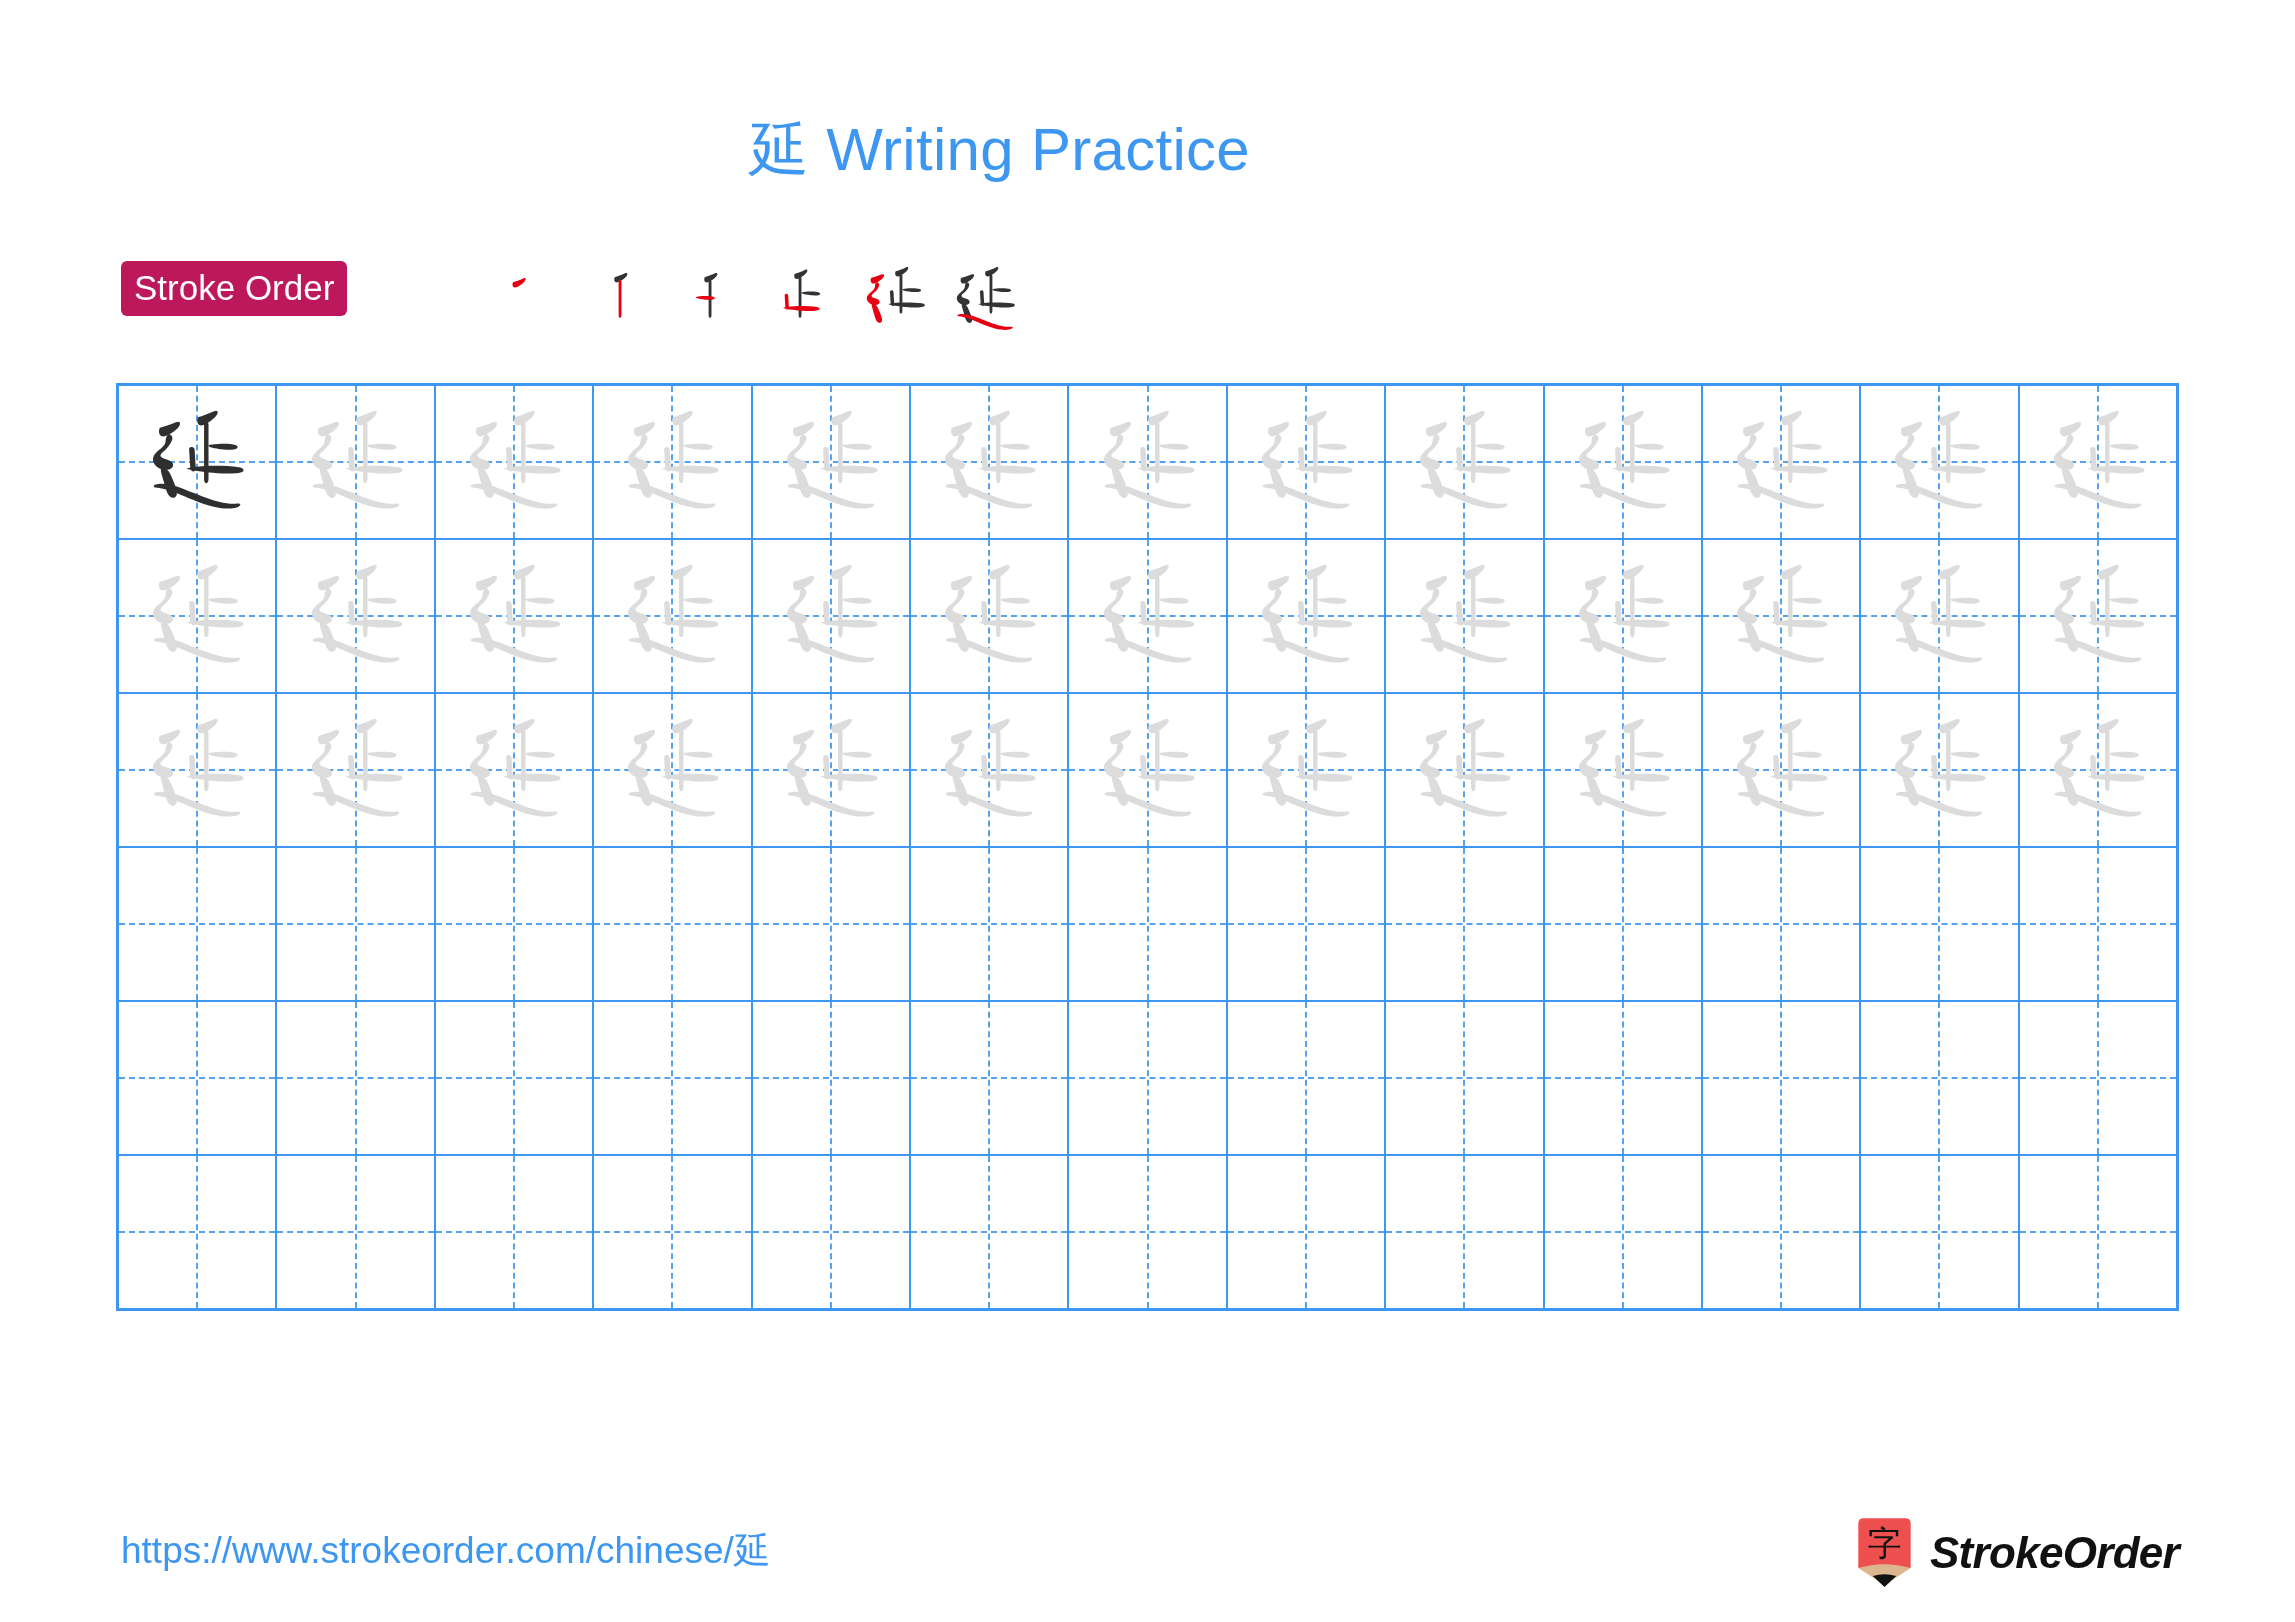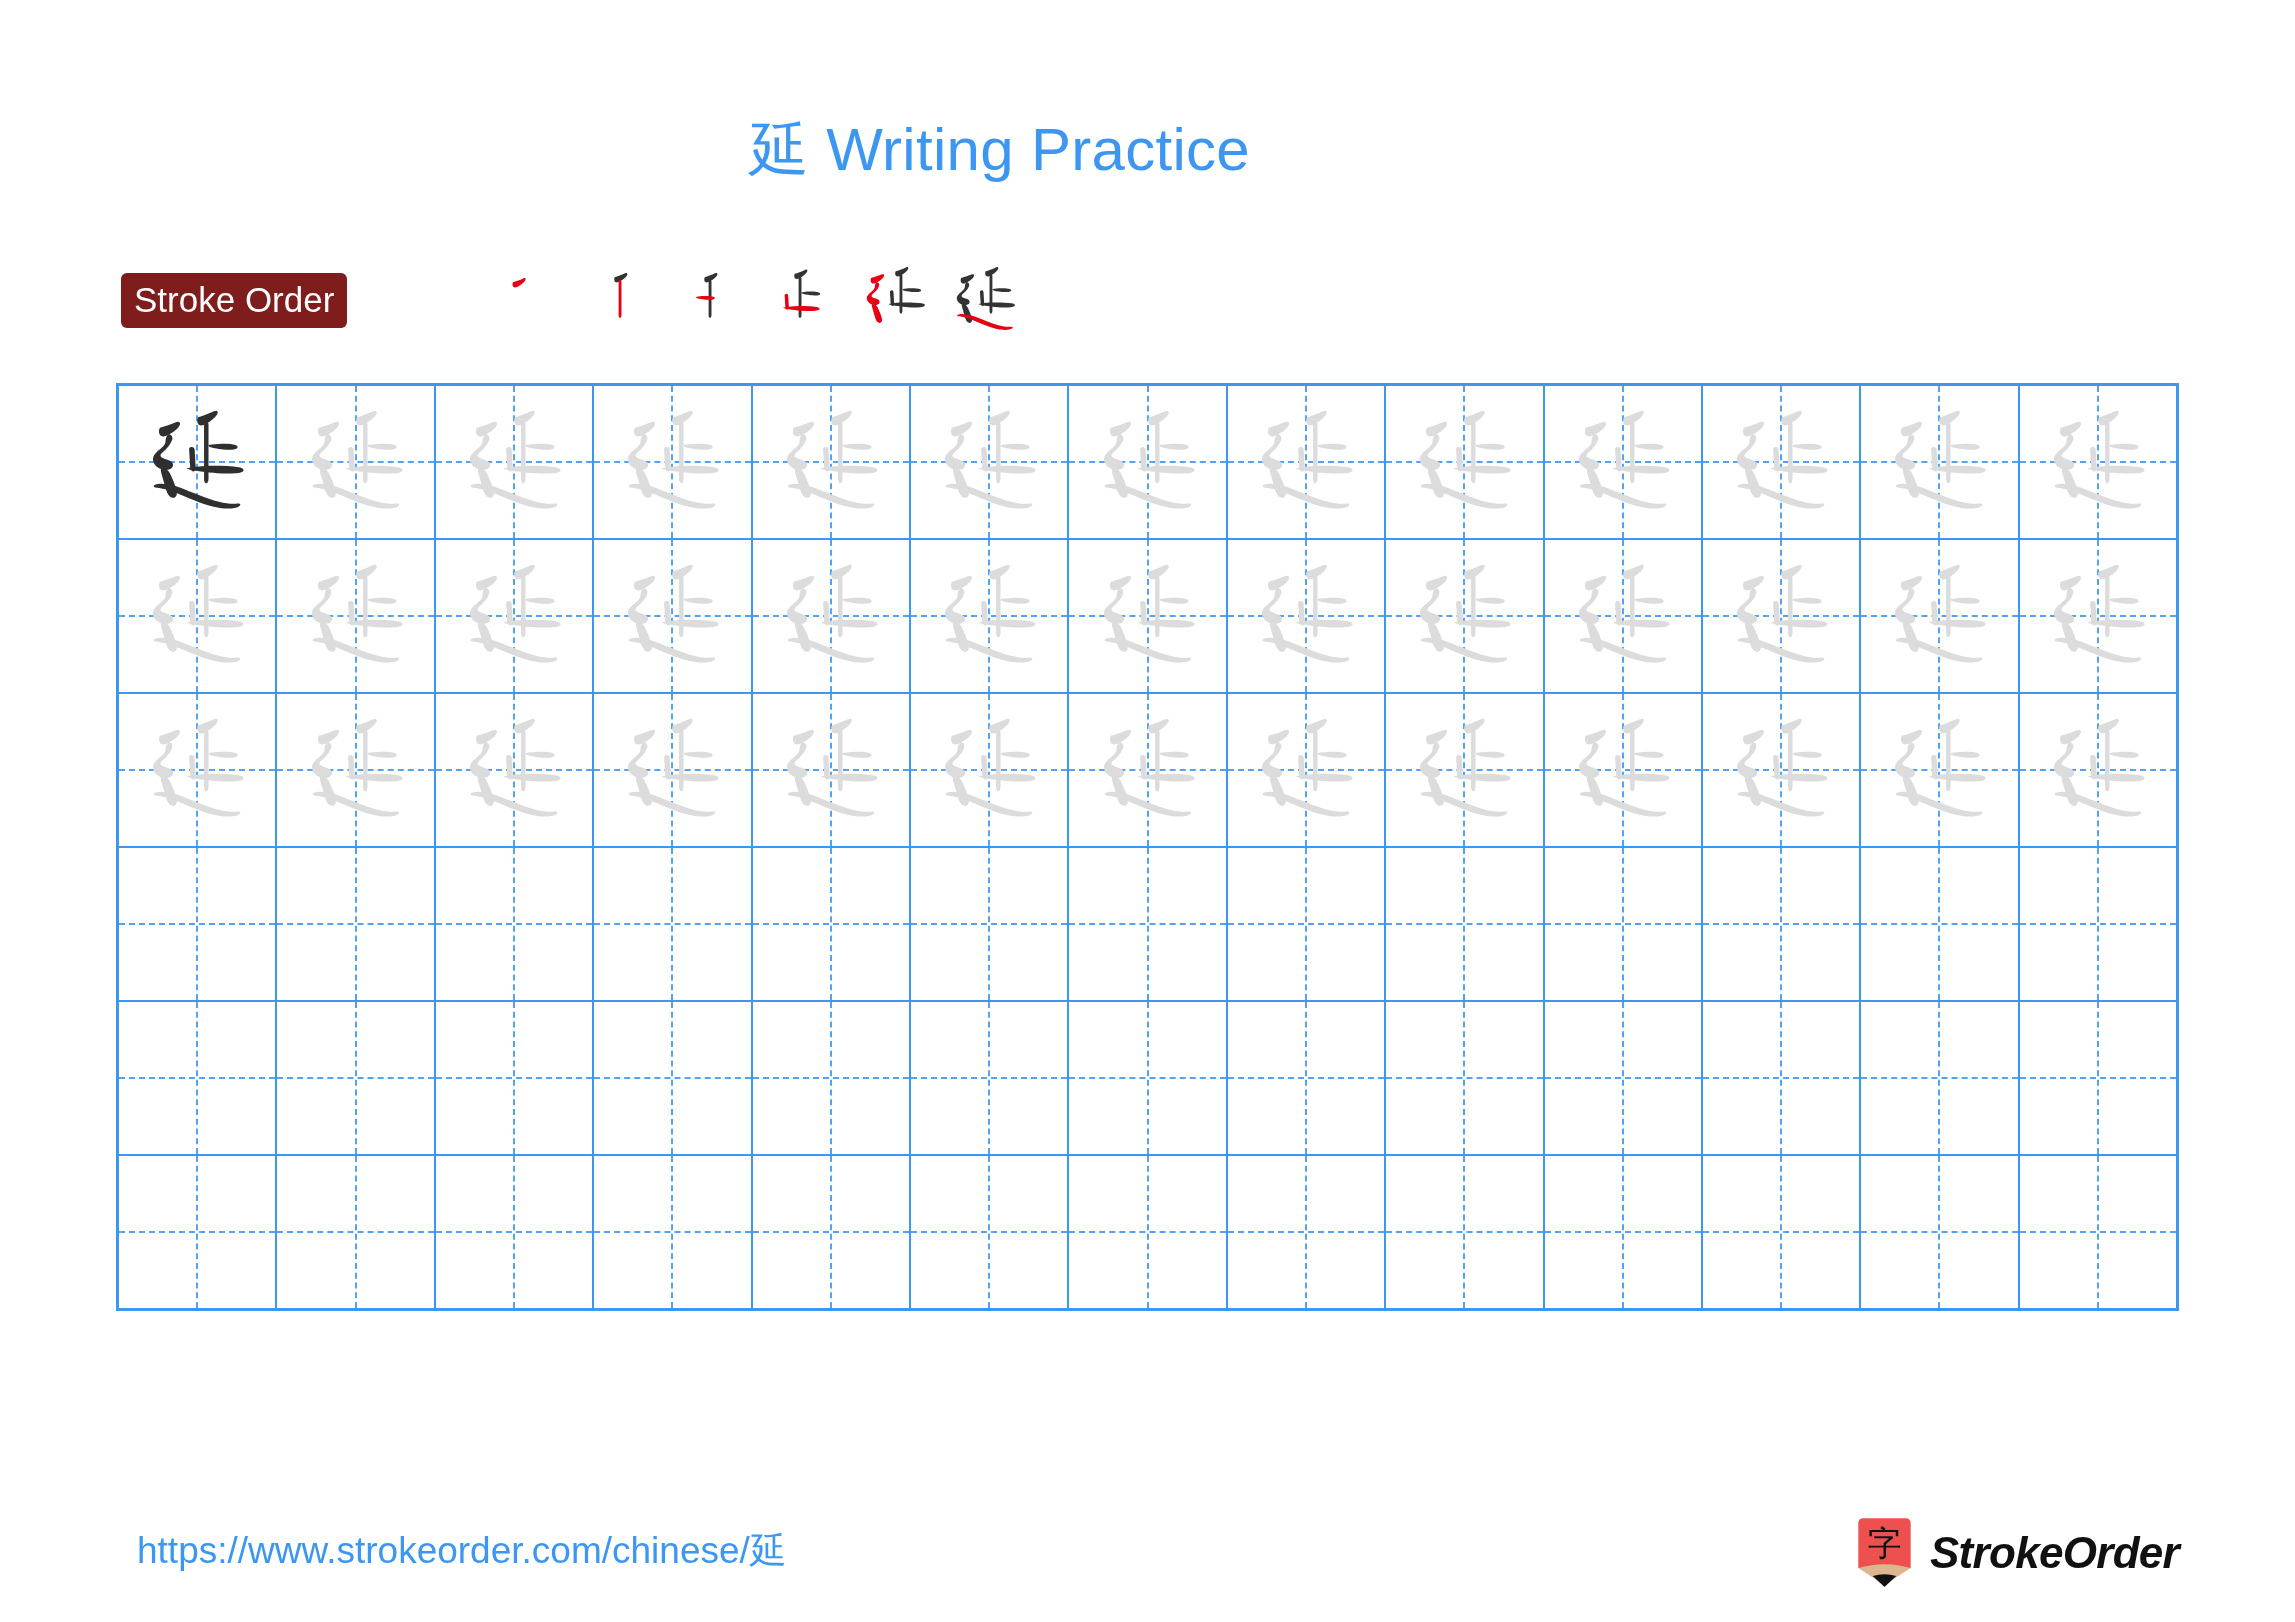--- a/index.html
+++ b/index.html
@@ -36,28 +36,28 @@
   
   .stroke-order-row {
     position: absolute;
     top: 257px;
     left: 121px;
     height: 79px;
     display: flex;
     align-items: flex-start;
   }
   .stroke-order-badge {
-    background: #7f1d1d;
+    background: #be185d;
     color: #ffffff;
     font-size: 35px;
     line-height: 1;
     padding: 8.5px 13px 11px 13px;
     border-radius: 5.9px;
     white-space: nowrap;
-    margin-top: 16px;
+    margin-top: 4px;
   }
   .stroke-steps {
     display: flex;
     align-items: flex-start;
     margin-left: 145px;
     gap: 0px;
   }
   .stroke-step {
     width: 86px;
     height: 86px;
@@ -132,21 +132,21 @@
   }
   .cell-char svg {
     display: block;
     width: 134px;
     height: 134px;
   }
 
   
   .footer-url {
     position: absolute;
-    left: 137px;
+    left: 121px;
     top: 1526px;
     font-size: 37px;
     color: #3d97f0;
     white-space: nowrap;
     text-decoration: none;
   }
   .footer-brand {
     position: absolute;
     right: 116px;
     top: 1517px;

